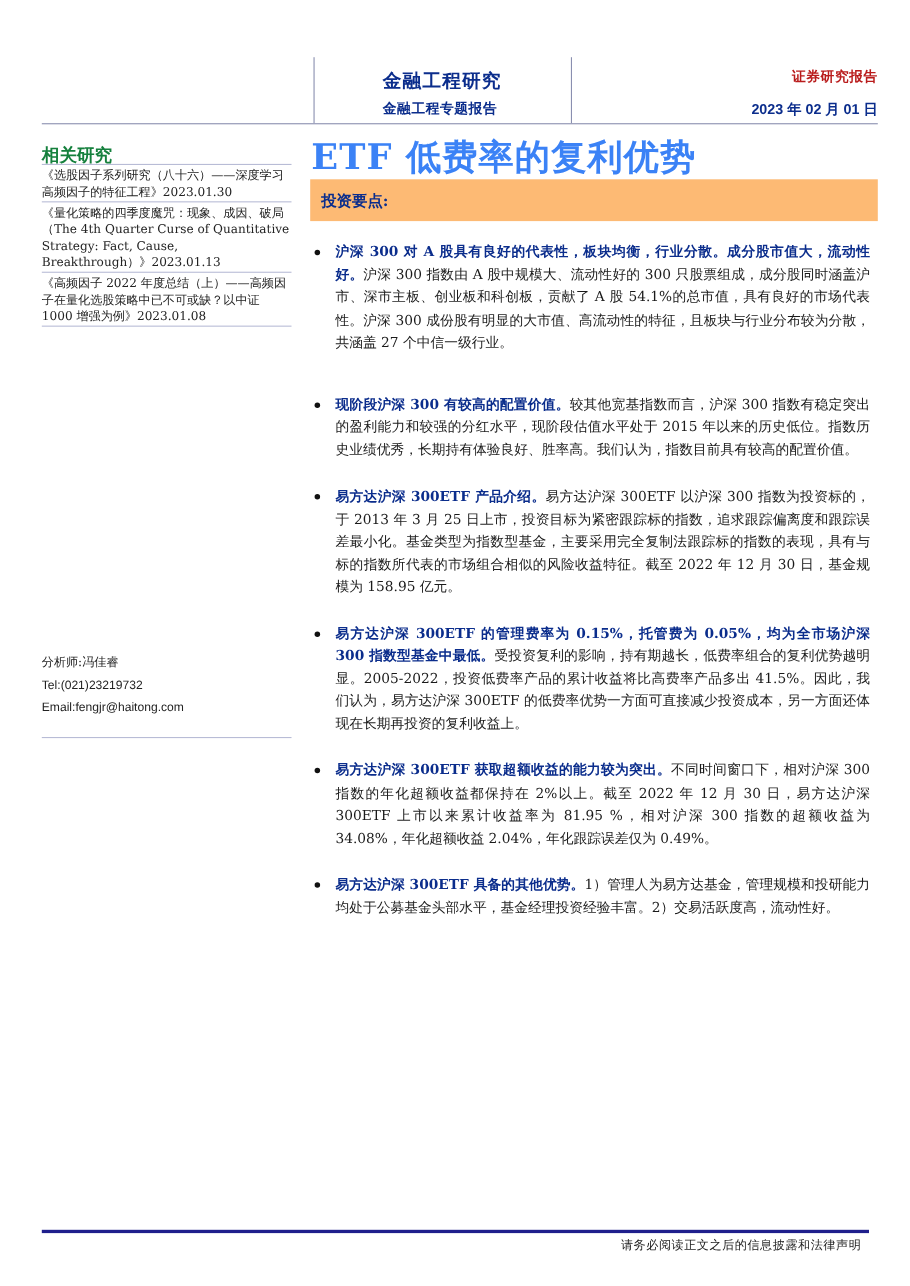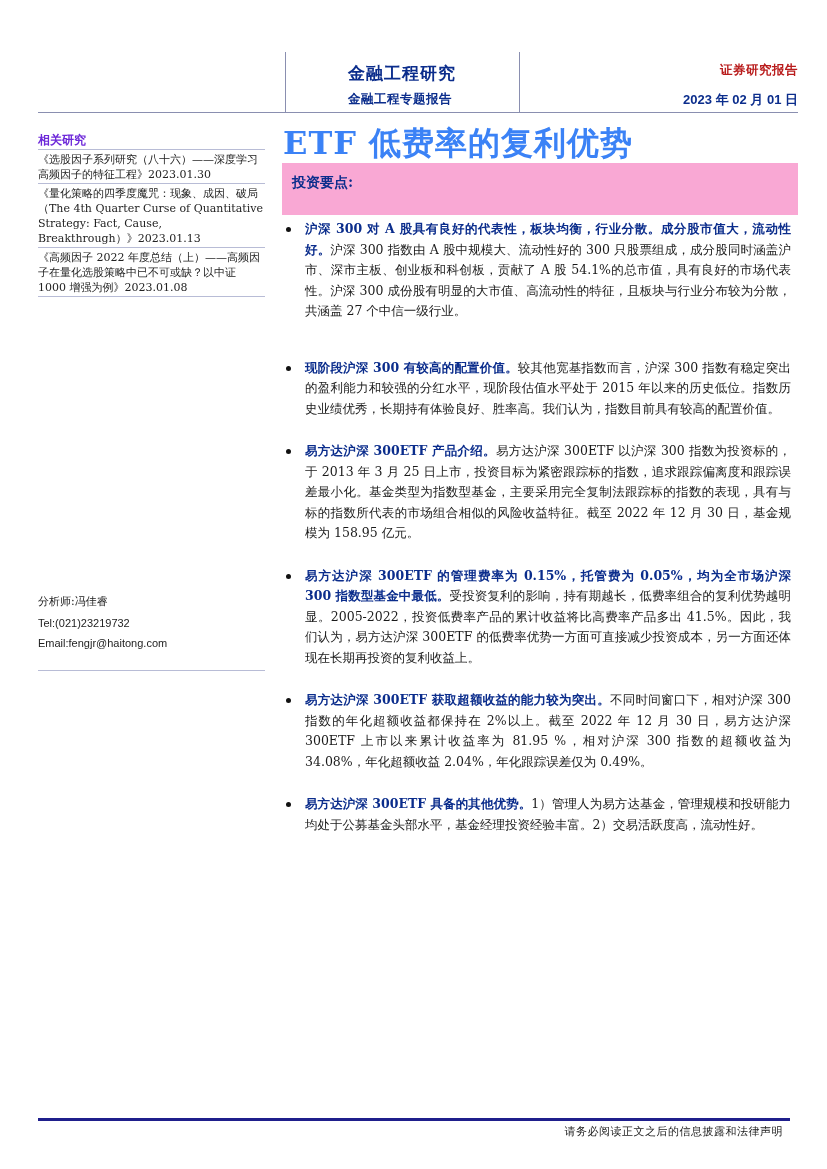--- a/index.html
+++ b/index.html
@@ -7,28 +7,28 @@
            font-family: "DejaVu Serif", "Liberation Serif", serif; color: #111; }
     .abs { position: absolute; }
     .hdr-vline { position: absolute; width: 1px; background: #8a8fb0; }
     .hdr-hline { position: absolute; height: 1px; background: #8a8fb0; }
     .hdr-title { font-size: 17px; font-weight: bold; color: #0b2d8c; letter-spacing: 1px; }
     .hdr-sub { font-size: 12.5px; font-weight: bold; color: #0b2d8c; letter-spacing: 0.5px; }
     .hdr-right1 { font-size: 12.5px; font-weight: bold; color: #b91c1c; letter-spacing: 0.5px; }
     .hdr-right2 { font-family: "Liberation Sans", sans-serif; font-size: 13px; font-weight: bold; color: #0b2d8c; margin-left: 44px; }
 
     .left-col { position: absolute; left: 38px; width: 227px; }
-    .rel-title { font-size: 12px; font-weight: bold; color: #6d28d9; height: 17px; line-height: 17px; }
+    .rel-title { font-size: 16px; font-weight: bold; color: #15803d; height: 17px; line-height: 17px; }
     .rel-item { border-top: 1px solid #b8bcd6; font-size: 11px; line-height: 15px; padding: 2px 0 1px 0; color: #222; }
     .analyst-line { font-family: "Liberation Sans", sans-serif; font-size: 11px; line-height: 20.5px; color: #222; }
     .analyst-line.cn { font-family: "DejaVu Serif", serif; }
     .analyst-rule { position: absolute; height: 1px; background: #b8bcd6; }
 
     .main-title { font-size: 32px; font-weight: bold; color: #3b82f6; letter-spacing: 1px; }
-    .key-bar { position: absolute; left: 282px; width: 516px; height: 52px; background: #f9a8d4; }
+    .key-bar { position: absolute; left: 282px; width: 516px; height: 38px; background: #fdba74; }
     .key-bar span { position: absolute; left: 10px; top: 11px; font-size: 14px; font-weight: bold; color: #0b2d8c; }
 
     .bullets { position: absolute; left: 283px; width: 508px; }
     .bullet { position: relative; padding-left: 22px; font-size: 12.5px; line-height: 20.5px; color: #1a1a1a; text-align: justify; }
     .bullet .dot { position: absolute; left: 3px; top: 8px; width: 5px; height: 5px; border-radius: 50%; background: #111; }
     .bullet .lead { color: #0b2d8c; font-weight: bold; }
 
     .footer-rule { position: absolute; left: 38px; width: 752px; height: 3px; background: #1f1f8c; }
     .footer-text { position: absolute; right: 44px; font-size: 11px; color: #222; letter-spacing: 0.5px; }
   </style>

